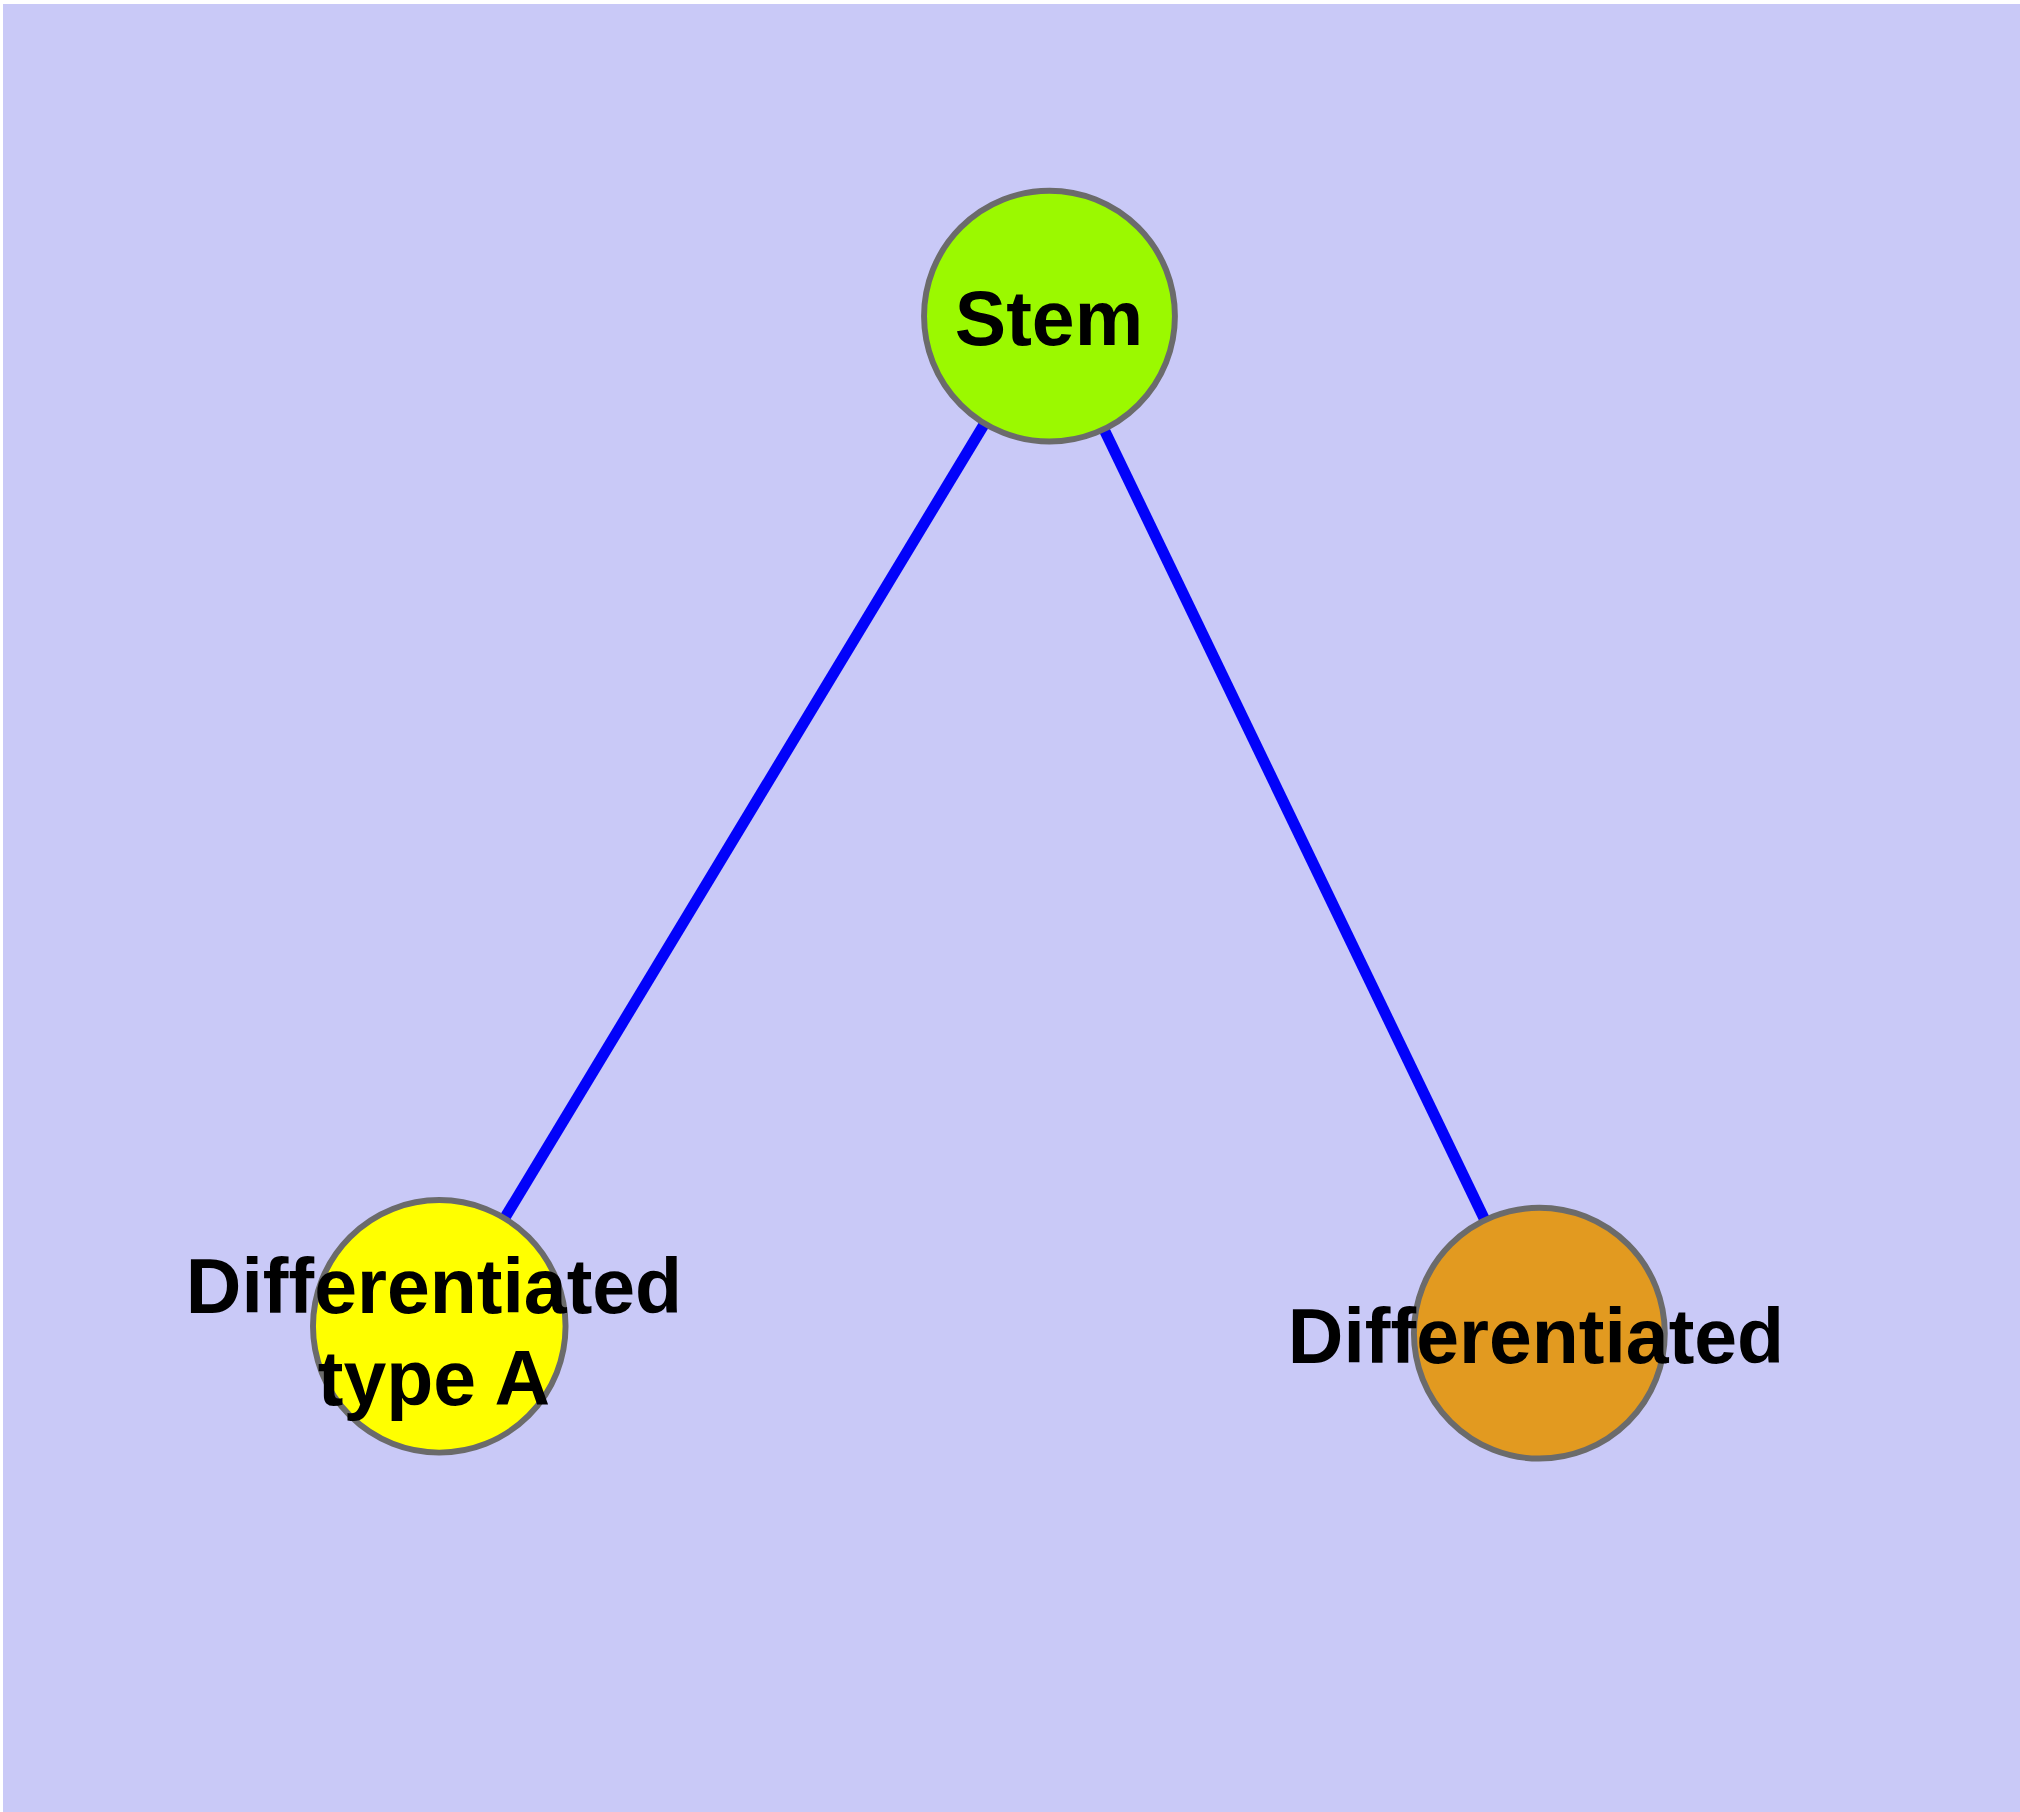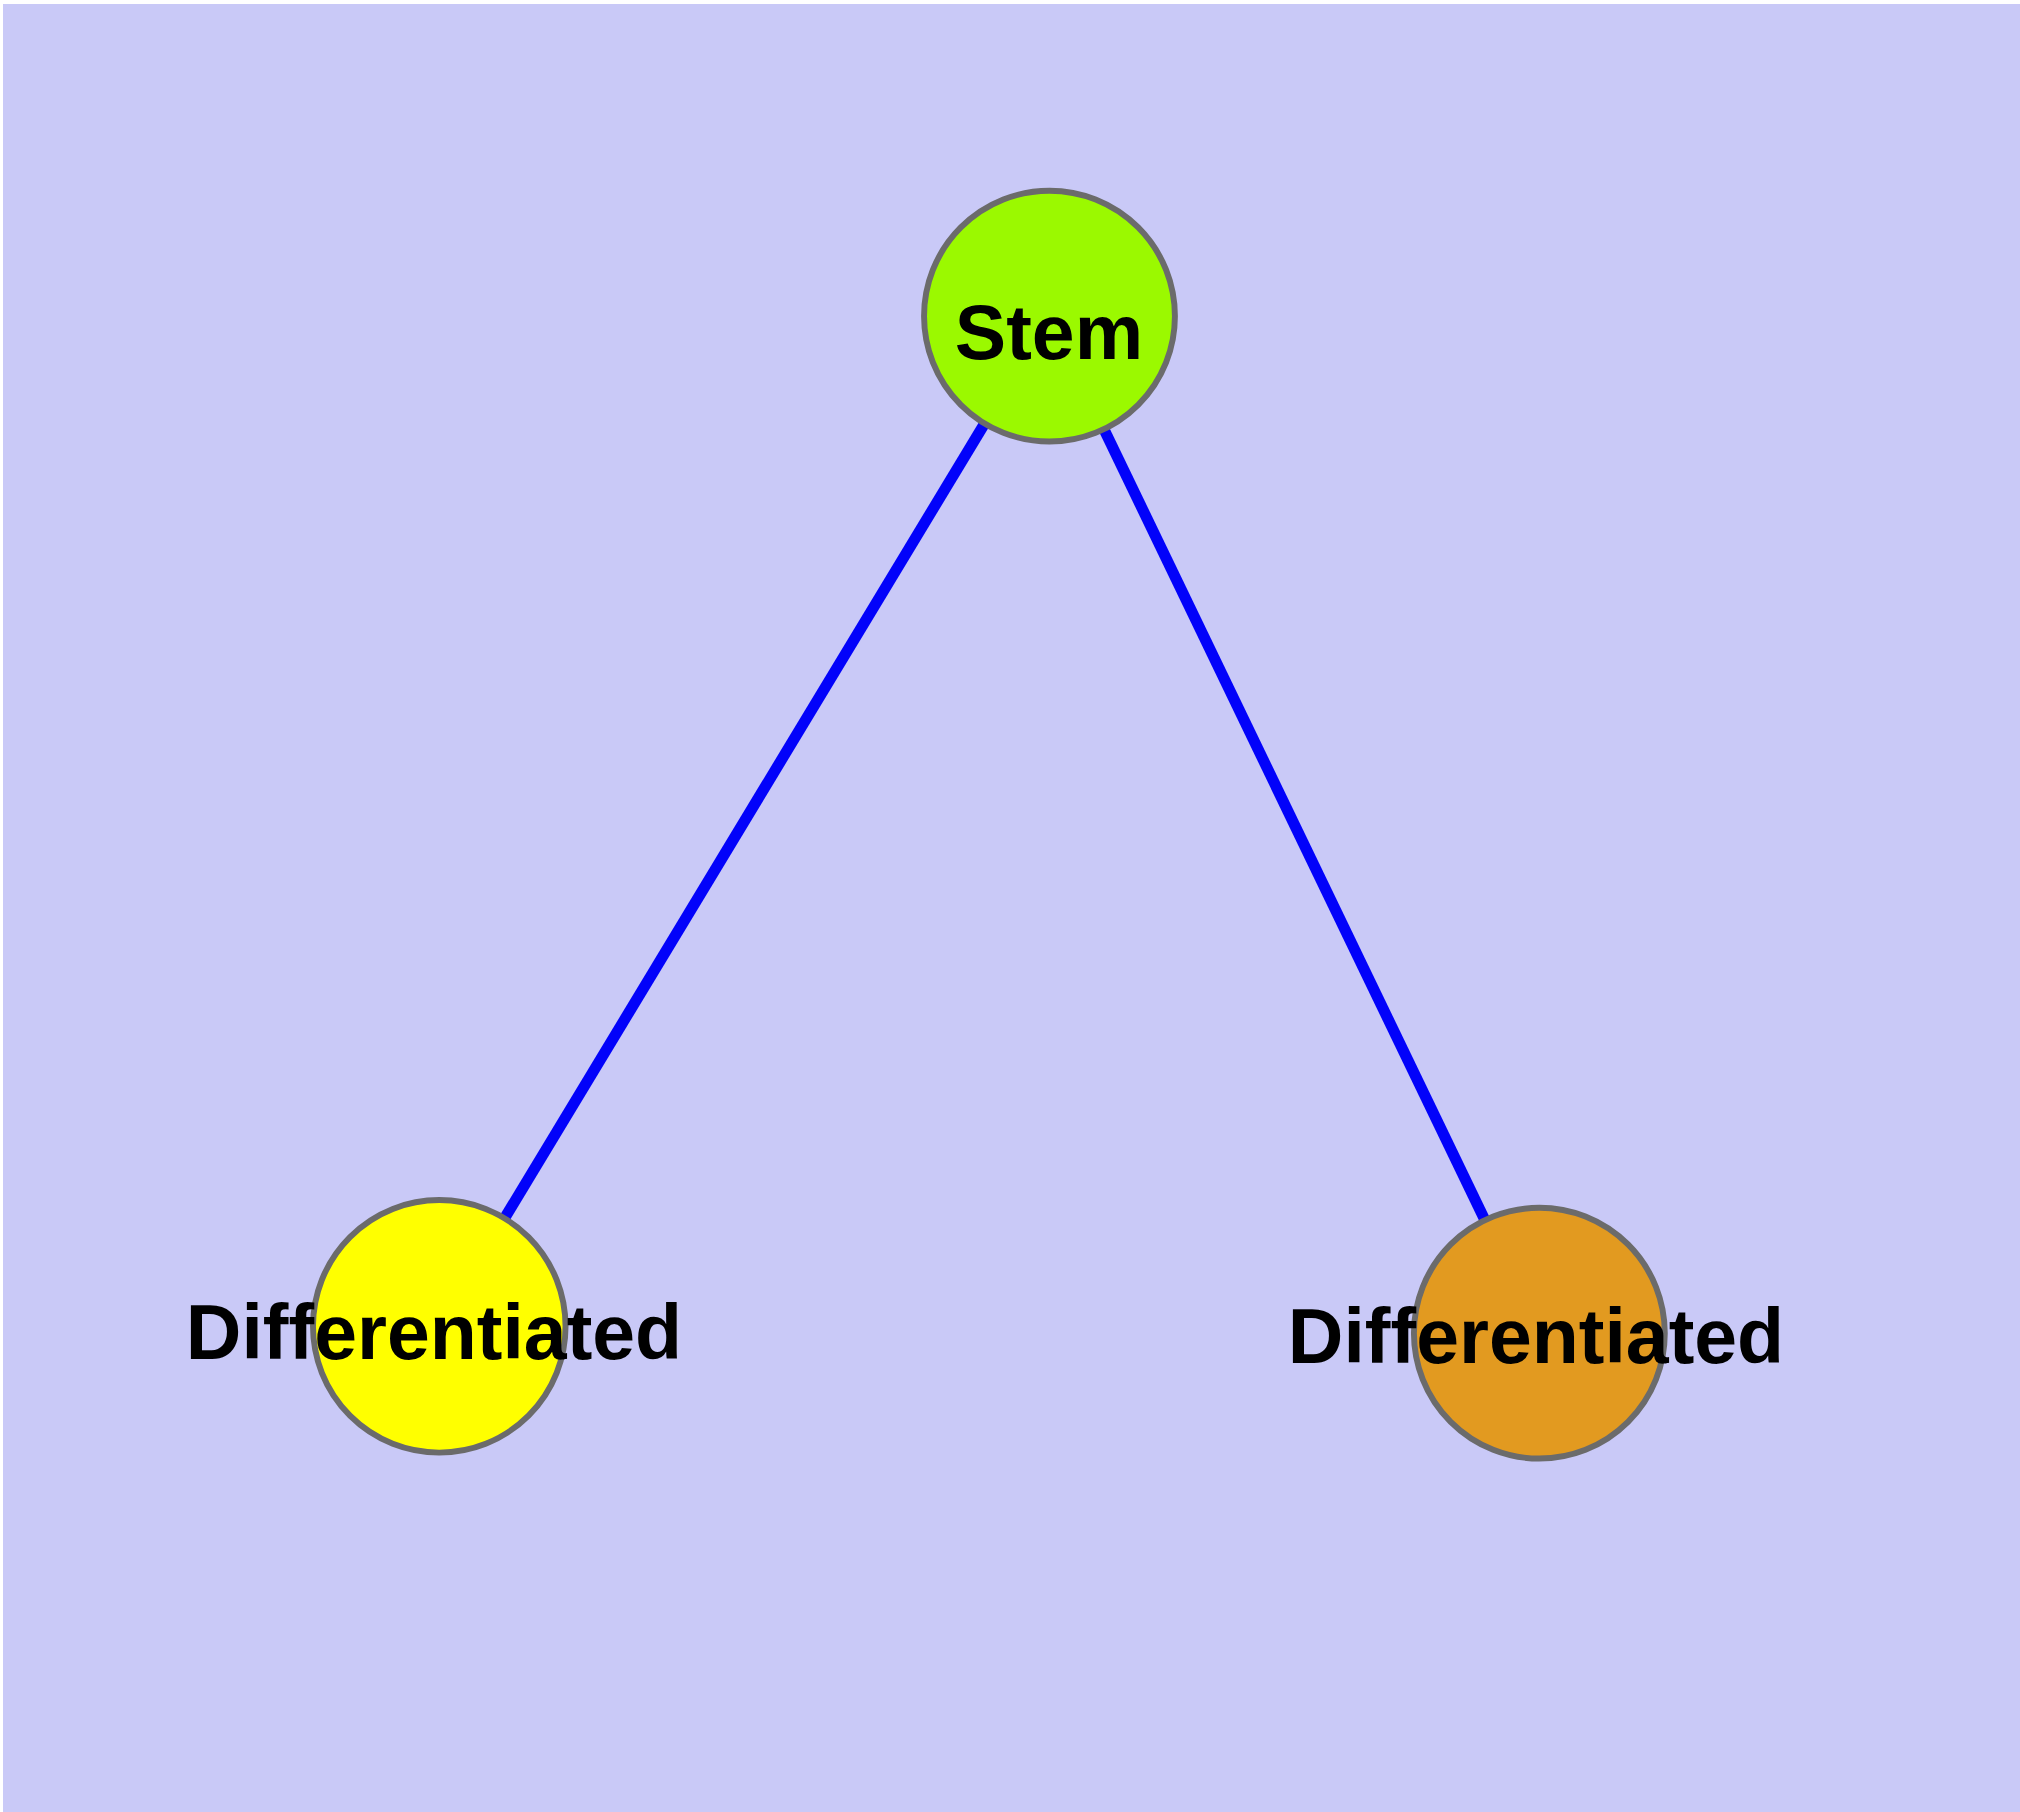--- a/index.html
+++ b/index.html
@@ -62,26 +62,27 @@
   <svg class="diagram" viewBox="0 0 2384 2138">
 
     <line class="edge" x1="1238" y1="373" x2="518" y2="1565" stroke="#0202FA"></line>
     <line class="edge" x1="1238" y1="373" x2="1816" y2="1573" stroke="#0202FA"></line>
 
     <circle class="node" cx="1238" cy="373" r="148" fill="#9BF900"></circle>
     <circle class="node" cx="518" cy="1565" r="149" fill="#FFFF00"></circle>
     <circle class="node" cx="1816" cy="1573" r="148" fill="#E29A20"></circle>
   </svg>
 
-  <div class="node-label" style="left:1049px; top:332px;">
+  <div class="node-label" style="left:1049px; top:318px;">
     <span class="line">Stem</span>
   </div>
 
   <div class="node-label" style="left:434px; top:1332px;">
     <span class="line">Differentiated</span>
+    <span class="line">type A</span>
   </div>
 
   <div class="node-label" style="left:1536px; top:1336px;">
     <span class="line">Differentiated</span>
   </div>
 
 </div>
 
 
 </body></html>

